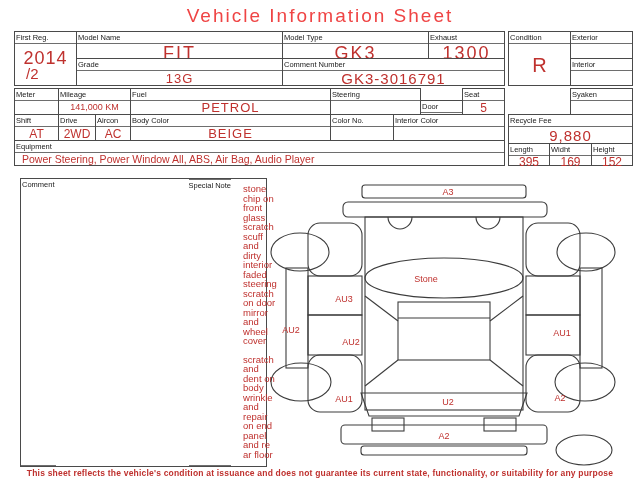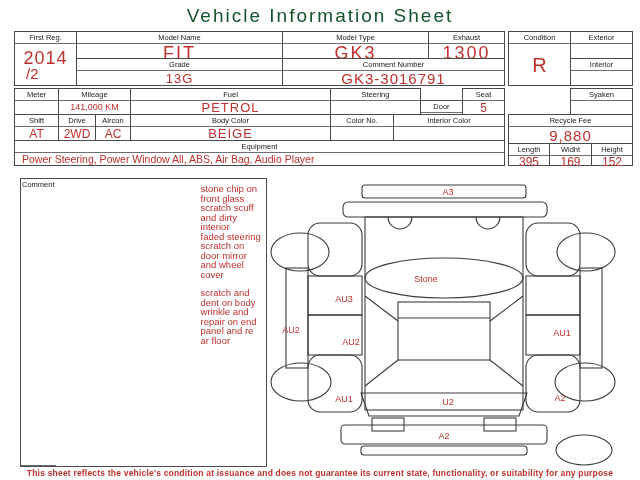--- a/index.html
+++ b/index.html
@@ -7,28 +7,28 @@
     --ink:#1f1f1f;
     --line:#4a4a4a;
   }
   html,body{margin:0;padding:0;background:#ffffff;}
   .sheet{
     position:relative;width:640px;height:480px;background:#fff;
     font-family:"Liberation Sans", sans-serif;overflow:hidden;
   }
   .title{
     position:absolute;top:5px;left:0;right:0;text-align:center;
-    font-size:19px;letter-spacing:2px;color:#14532d;font-weight:normal;
+    font-size:19px;letter-spacing:2px;color:#ef4444;font-weight:normal;
   }
   .cell{
     position:absolute;border:1px solid var(--line);box-sizing:border-box;
     display:flex;flex-direction:column;background:#fff;
   }
   .cl{
-    flex:0 0 auto;font-size:7.5px;color:#1a1a1a;text-align:center;
+    flex:0 0 auto;font-size:7.5px;color:#1a1a1a;
     border-bottom:1px solid #6e6e6e;padding:2px 1px 1px;line-height:8px;
     white-space:nowrap;overflow:hidden;
   }
   .cv{
     flex:1;display:flex;align-items:center;justify-content:center;
     color:var(--red);line-height:1;white-space:nowrap;
   }
   .v-xl{font-size:20px;}
   .v-lg{font-size:18px;letter-spacing:2px;}
   .v-ch{font-size:15px;letter-spacing:1px;}
@@ -208,20 +208,21 @@
   </div>
 
   <div class="cell" style="left:591px;top:143px;width:42px;height:23px">
     <div class="cl">Height</div>
     <div class="cv v-sm">152</div>
   </div>
 
   <div class="bigbox">
     <div class="cl">Comment</div>
     <div class="comment-space"></div>
+    <div class="note-header">Special Note</div>
     <div class="note-body">
       <div class="note-line">stone chip on front glass</div>
       <div class="note-line">scratch scuff and dirty interior</div>
       <div class="note-line">faded steering</div>
       <div class="note-line">scratch on door mirror and wheel cover</div>
       <div class="note-line gap">scratch and dent on body</div>
       <div class="note-line">wrinkle and repair on end panel and re</div>
       <div class="note-line">ar floor</div>
     </div>
   </div>

